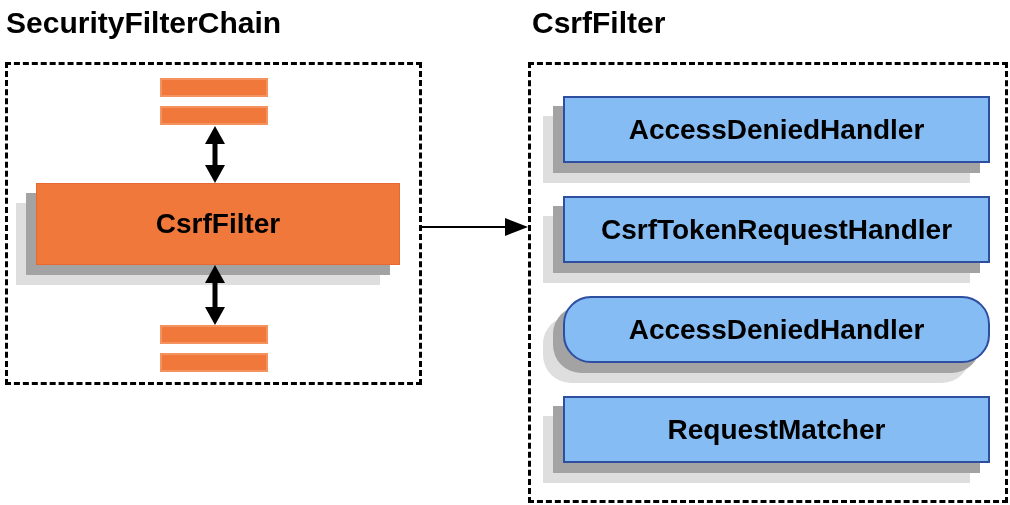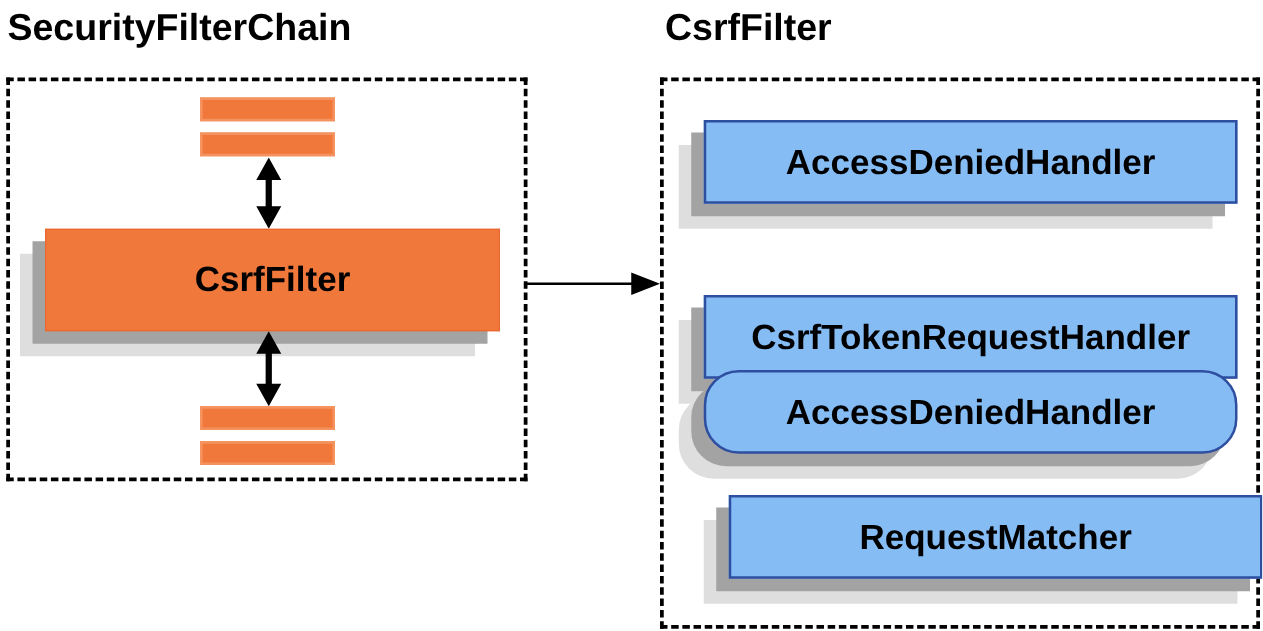--- a/index.html
+++ b/index.html
@@ -62,23 +62,23 @@
     position:absolute;left:32px;width:427px;height:67px;
     background:var(--blue-fill);
     border:2px solid var(--blue-border);
     box-sizing:border-box;
     box-shadow:-10px 10px 0 0 var(--shadow-dark), -20px 20px 0 0 var(--shadow-light);
     display:flex;align-items:center;justify-content:center;
     font-size:28px;font-weight:bold;color:var(--ink);
     white-space:nowrap;
   }
   .component-1{top:31px;}
-  .component-2{top:131px;margin-top:40px;}
+  .component-2{top:131px;}
   .component-3{top:231px;border-radius:28px;}
-  .component-4{top:331px;margin-left:20px;}
+  .component-4{top:331px;}
   svg{display:block;}
 </style>
 </head>
 <body>
 
 <div class="canvas">
 
   <div class="title title-left">SecurityFilterChain</div>
 
   <div class="title title-right">CsrfFilter</div>

